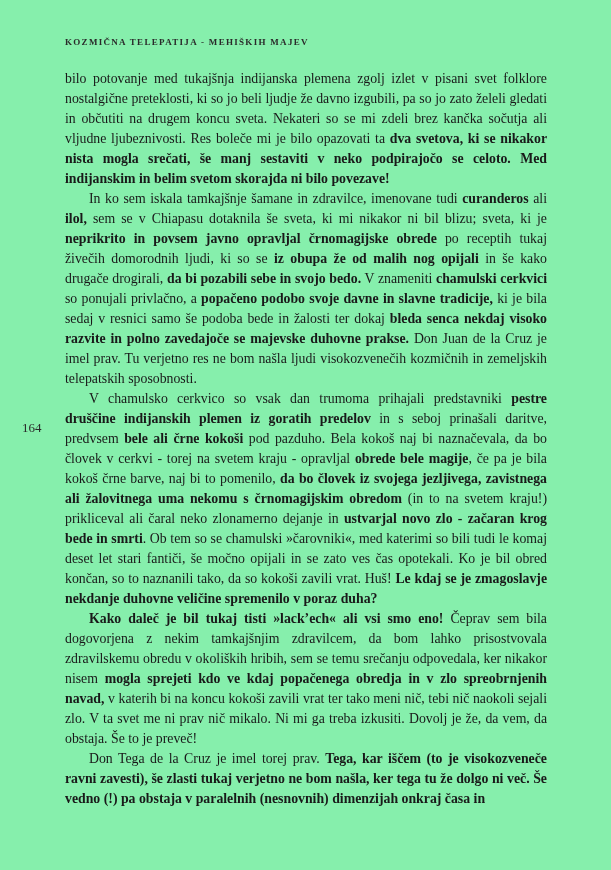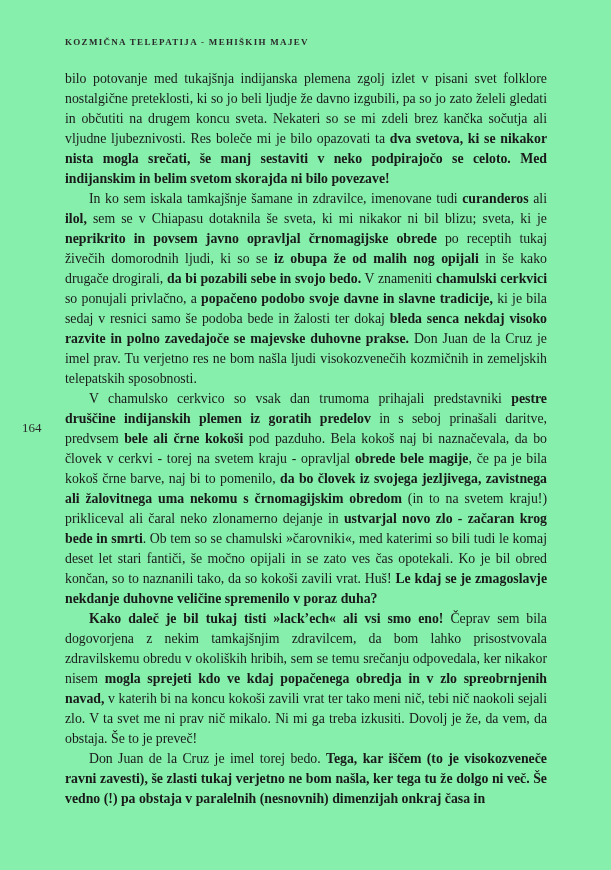--- a/index.html
+++ b/index.html
@@ -62,16 +62,16 @@
 
   <div class="running-header">KOZMIČNA TELEPATIJA - MEHIŠKIH MAJEV</div>
 
   <div class="page-number">164</div>
 
   <main class="text-block">
     <p class="para"><span class="run regular">bilo potovanje med tukajšnja indijanska plemena zgolj izlet v pisani svet folklore nostalgične preteklosti, ki so jo beli ljudje že davno izgubili, pa so jo zato želeli gledati in občutiti na drugem koncu sveta. Nekateri so se mi zdeli brez kančka sočutja ali vljudne ljubeznivosti. Res boleče mi je bilo opazovati ta </span><span class="run bold">dva svetova, ki se nikakor nista mogla srečati, še manj sestaviti v neko podpirajočo se celoto. Med indijanskim in belim svetom skorajda ni bilo povezave!</span></p>
     <p class="para indent"><span class="run regular">In ko sem iskala tamkajšnje šamane in zdravilce, imenovane tudi </span><span class="run bolditalic">curanderos</span><span class="run regular"> ali </span><span class="run bolditalic">ilol,</span><span class="run regular"> sem se v Chiapasu dotaknila še sveta, ki mi nikakor ni bil blizu; sveta, ki je </span><span class="run bold">neprikrito in povsem javno opravljal črnomagijske obrede</span><span class="run regular"> po receptih tukaj živečih domorodnih ljudi, ki so se </span><span class="run bold">iz obupa že od malih nog opijali</span><span class="run regular"> in še kako drugače drogirali, </span><span class="run bold">da bi pozabili sebe in svojo bedo.</span><span class="run regular"> V znameniti </span><span class="run bold">chamulski cerkvici</span><span class="run regular"> so ponujali privlačno, a </span><span class="run bold">popačeno podobo svoje davne in slavne tradicije,</span><span class="run regular"> ki je bila sedaj v resnici samo še podoba bede in žalosti ter dokaj </span><span class="run bold">bleda senca nekdaj visoko razvite in polno zavedajoče se majevske duhovne prakse.</span><span class="run regular"> Don Juan de la Cruz je imel prav. Tu verjetno res ne bom našla ljudi visokozvenečih kozmičnih in zemeljskih telepatskih sposobnosti.</span></p>
     <p class="para indent"><span class="run regular">V chamulsko cerkvico so vsak dan trumoma prihajali predstavniki </span><span class="run bold">pestre druščine indijanskih plemen iz goratih predelov</span><span class="run regular"> in s seboj prinašali daritve, predvsem </span><span class="run bold">bele ali črne kokoši</span><span class="run regular"> pod pazduho. Bela kokoš naj bi naznačevala, da bo človek v cerkvi - torej na svetem kraju - opravljal </span><span class="run bold">obrede bele magije</span><span class="run regular">, če pa je bila kokoš črne barve, naj bi to pomenilo, </span><span class="run bold">da bo človek iz svojega jezljivega, zavistnega ali žalovitnega uma nekomu s črnomagijskim obredom</span><span class="run regular"> (in to na svetem kraju!) prikliceval ali čaral neko zlonamerno dejanje in </span><span class="run bold">ustvarjal novo zlo - začaran krog bede in smrti</span><span class="run regular">. Ob tem so se chamulski »čarovniki«, med katerimi so bili tudi le komaj deset let stari fantiči, še močno opijali in se zato ves čas opotekali. Ko je bil obred končan, so to naznanili tako, da so kokoši zavili vrat. Huš! </span><span class="run bold">Le kdaj se je zmagoslavje nekdanje duhovne veličine spremenilo v poraz duha?</span></p>
     <p class="para indent"><span class="run bold">Kako daleč je bil tukaj tisti »</span><span class="run bolditalic">lack’ech</span><span class="run bold">« ali vsi smo eno!</span><span class="run regular"> Čeprav sem bila dogovorjena z nekim tamkajšnjim zdravilcem, da bom lahko prisostvovala zdravilskemu obredu v okoliških hribih, sem se temu srečanju odpovedala, ker nikakor nisem </span><span class="run bold">mogla sprejeti kdo ve kdaj popačenega obredja in v zlo spreobrnjenih navad,</span><span class="run regular"> v katerih bi na koncu kokoši zavili vrat ter tako meni nič, tebi nič naokoli sejali zlo. V ta svet me ni prav nič mikalo. Ni mi ga treba izkusiti. Dovolj je že, da vem, da obstaja. Še to je preveč!</span></p>
-    <p class="para indent"><span class="run regular">Don Juan de la Cruz je imel torej bedo. </span><span class="run bold">Tega, kar iščem (to je visokozveneče ravni zavesti), še zlasti tukaj verjetno ne bom našla, ker tega tu že dolgo ni več. Še vedno (!) pa obstaja v paralelnih (nesnovnih) dimenzijah onkraj časa in</span></p>
+    <p class="para indent"><span class="run regular">Don Tega de la Cruz je imel torej prav. </span><span class="run bold">Tega, kar iščem (to je visokozveneče ravni zavesti), še zlasti tukaj verjetno ne bom našla, ker tega tu že dolgo ni več. Še vedno (!) pa obstaja v paralelnih (nesnovnih) dimenzijah onkraj časa in</span></p>
   </main>
 
 </div>
 
 </body></html>

